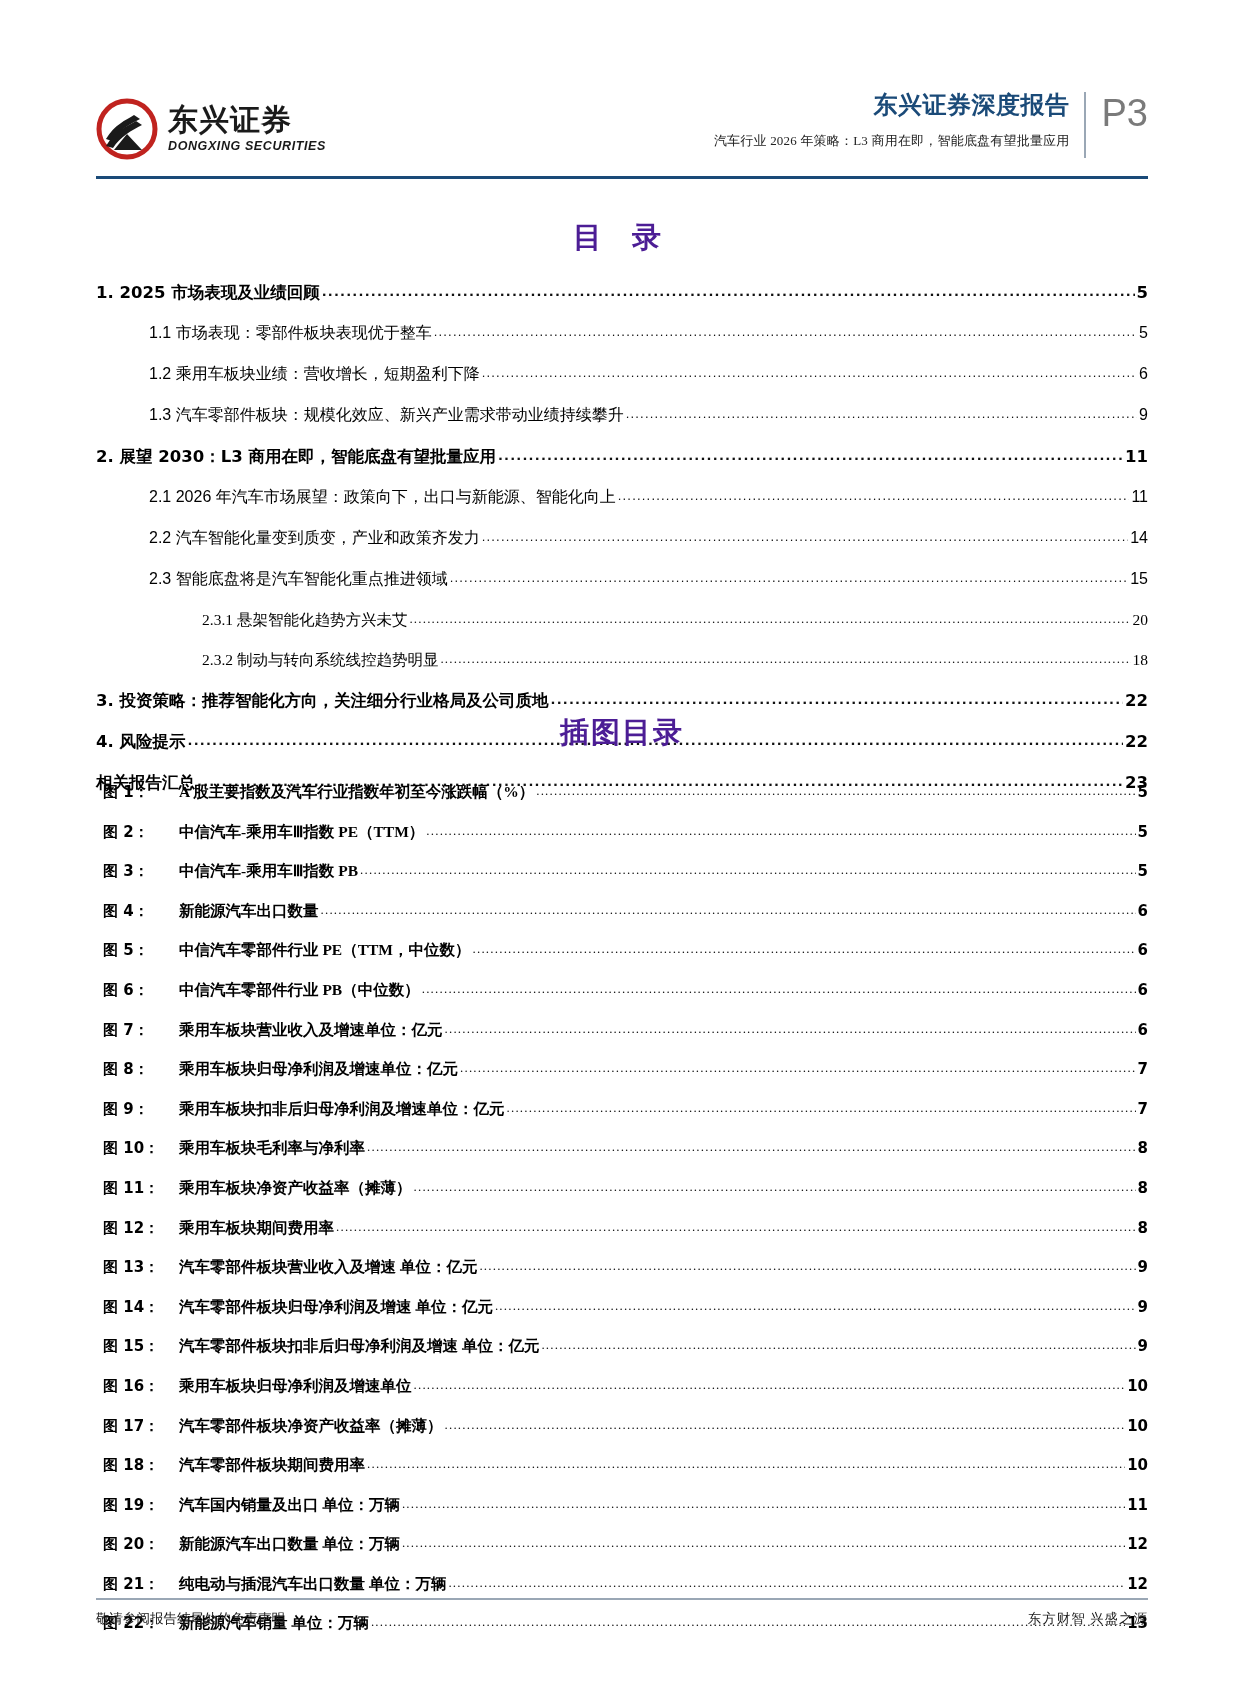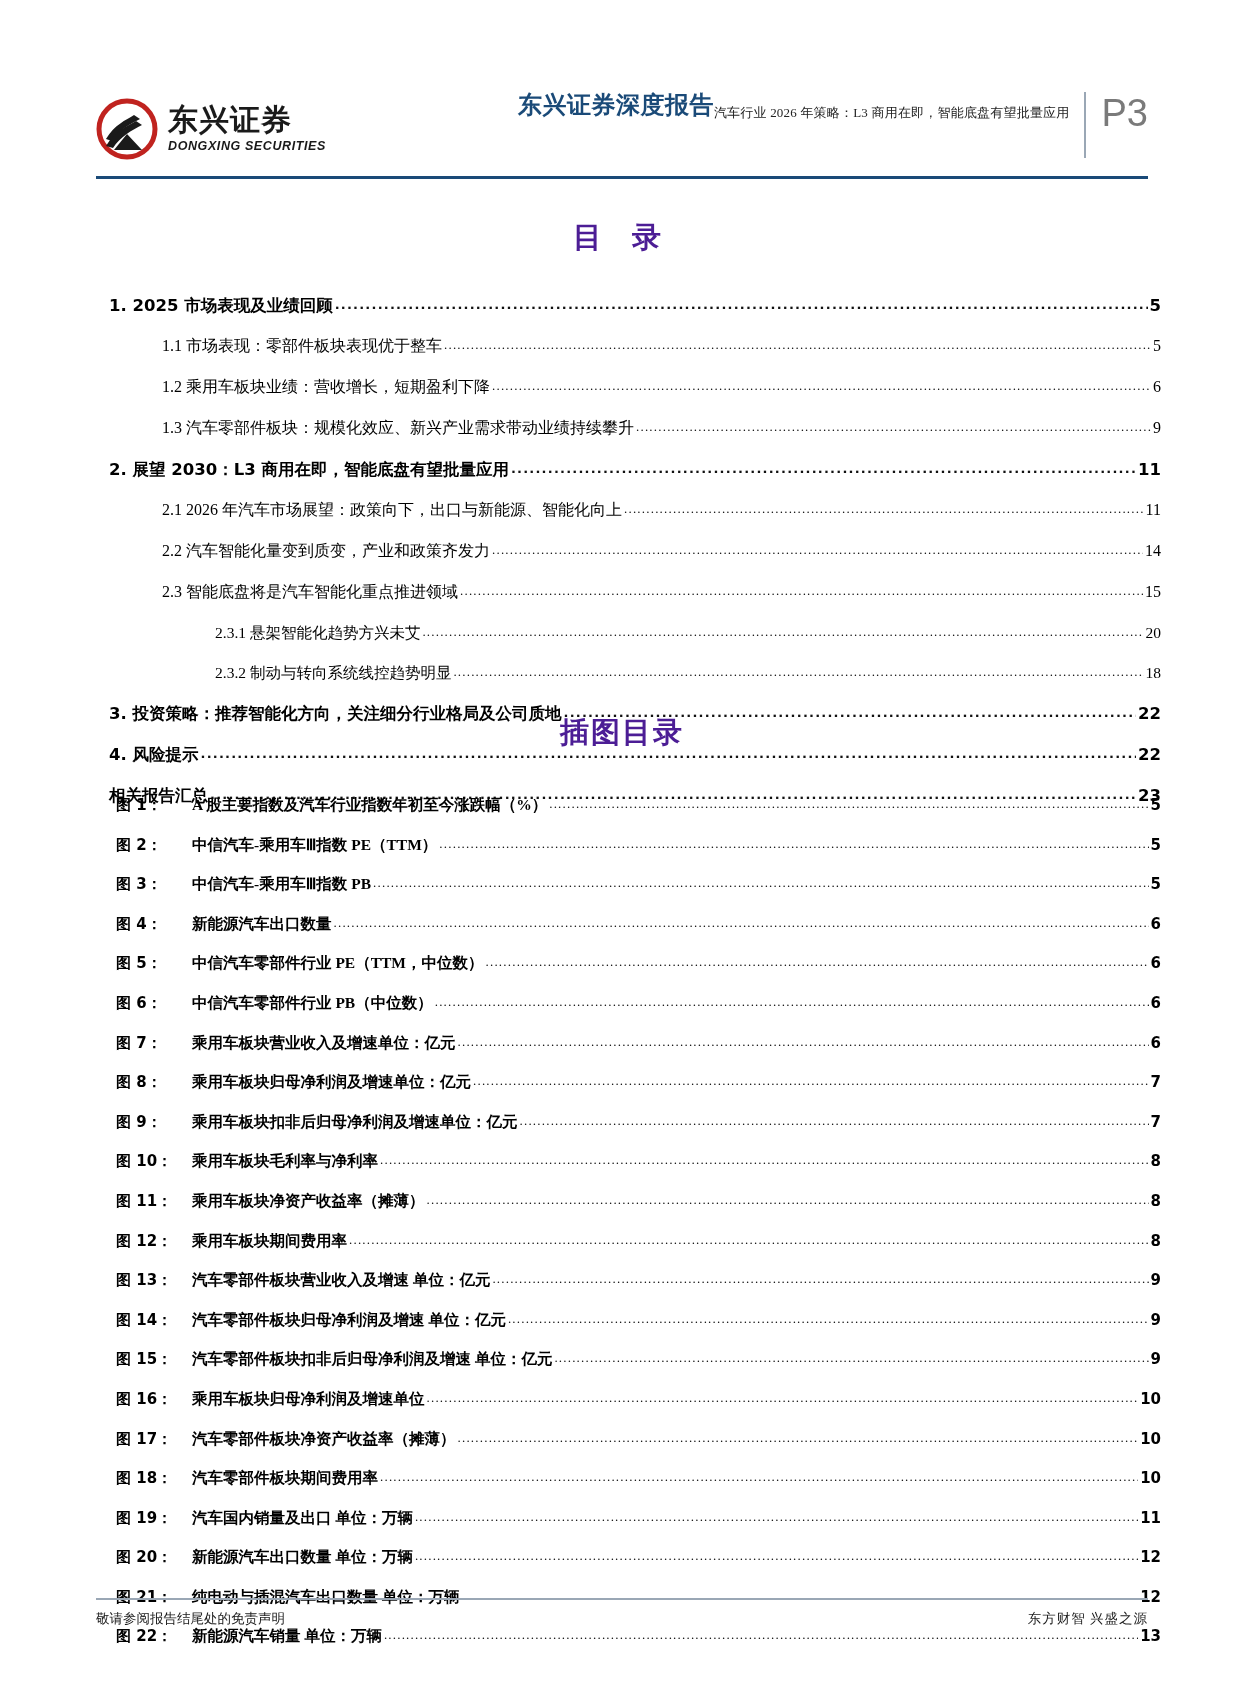--- a/index.html
+++ b/index.html
@@ -75,21 +75,21 @@
     top: 0;
     display: flex;
     align-items: flex-start;
   }
   .header-titles {
     text-align: right;
     padding-right: 14px;
     border-right: 2px solid #9aa7b5;
     min-height: 66px;
     display: flex;
-    flex-direction: row;
+    flex-direction: column;
     justify-content: flex-start;
   }
   .report-title {
     font-family: "DejaVu Sans", sans-serif;
     font-size: 24px;
     font-weight: bold;
     color: #1a4a78;
     line-height: 1.15;
     letter-spacing: 0.5px;
   }
@@ -134,21 +134,21 @@
   }
   #toc-title { top: 218px; }
   #fig-title { top: 713px; letter-spacing: 2px; }
 
   
   .toc-list {
     position: absolute;
     left: 96px;
     width: 1052px;
     list-style: none;
-    margin: 13px;
+    margin: 0;
     padding: 0;
   }
   #toc-main { top: 282px; }
   #fig-list { top: 782px; }
 
   .toc-row {
     display: flex;
     align-items: baseline;
     width: 100%;
     box-sizing: border-box;
@@ -179,21 +179,21 @@
   .lvl1 {
     font-family: "DejaVu Sans", sans-serif;
     font-size: 16.5px;
     font-weight: bold;
     height: 41px;
     padding-left: 0px;
   }
   .lvl1 .pagenum { font-size: 16.5px; font-weight: bold; }
 
   .lvl2 {
-    font-family: Liberation Serif, serif;
+    font-family: Liberation Sans, sans-serif;
     font-size: 16px;
     height: 41px;
     padding-left: 53px;
   }
   .lvl2 .pagenum { font-size: 16px; }
 
   .lvl3 {
     font-family: "Liberation Serif", serif;
     font-size: 15.5px;
     height: 40px;

